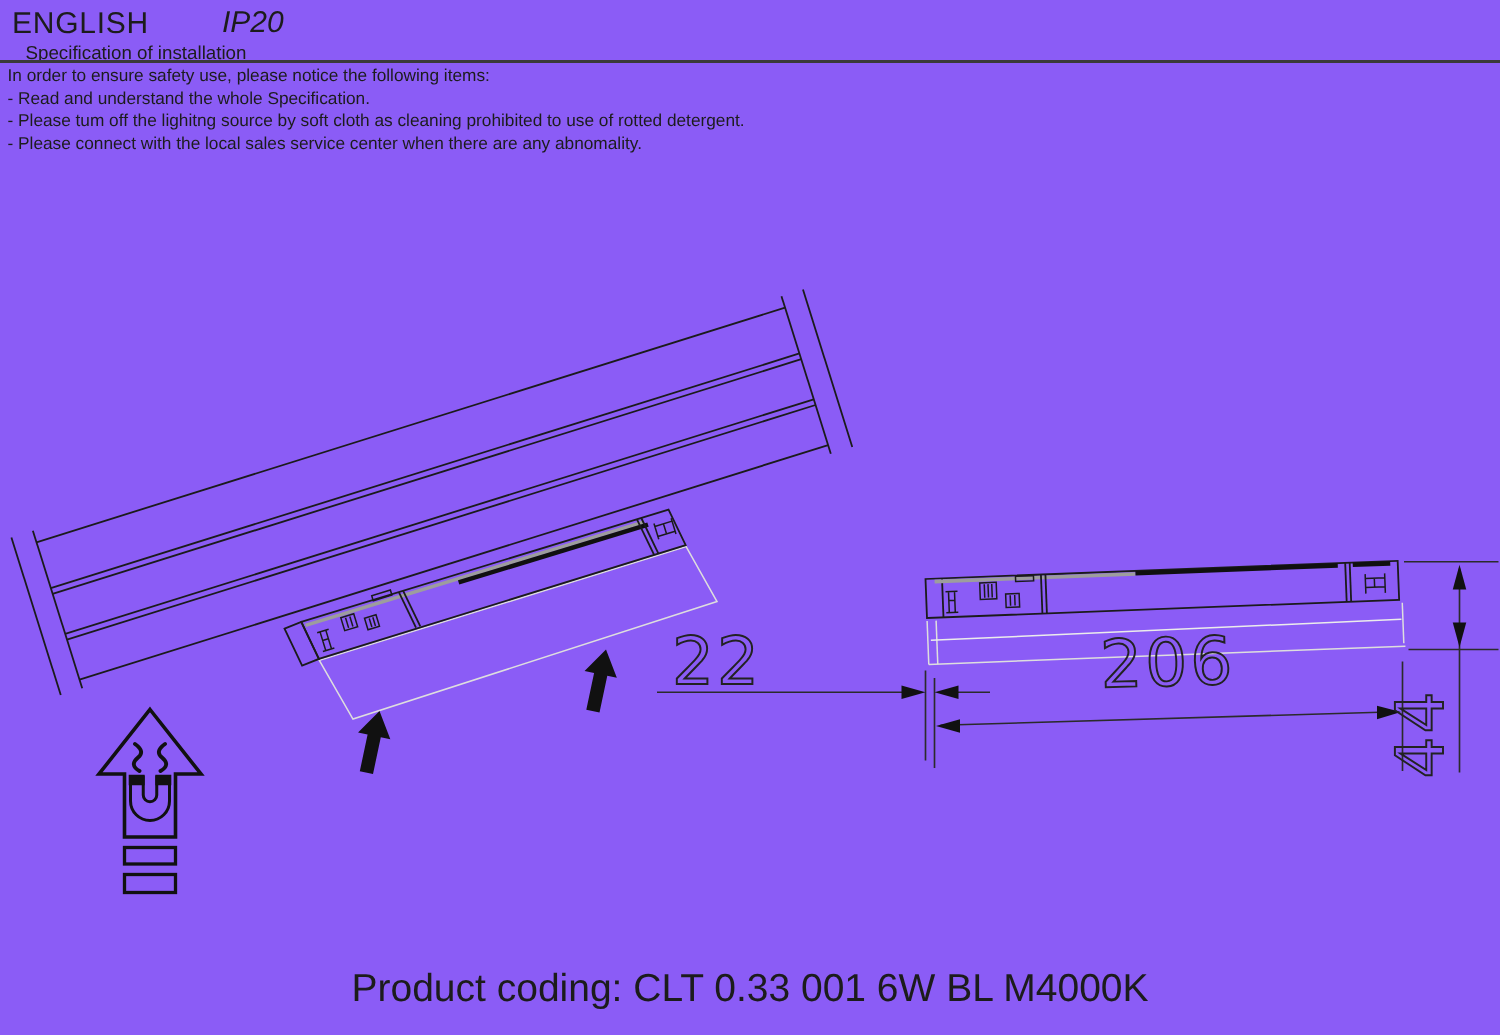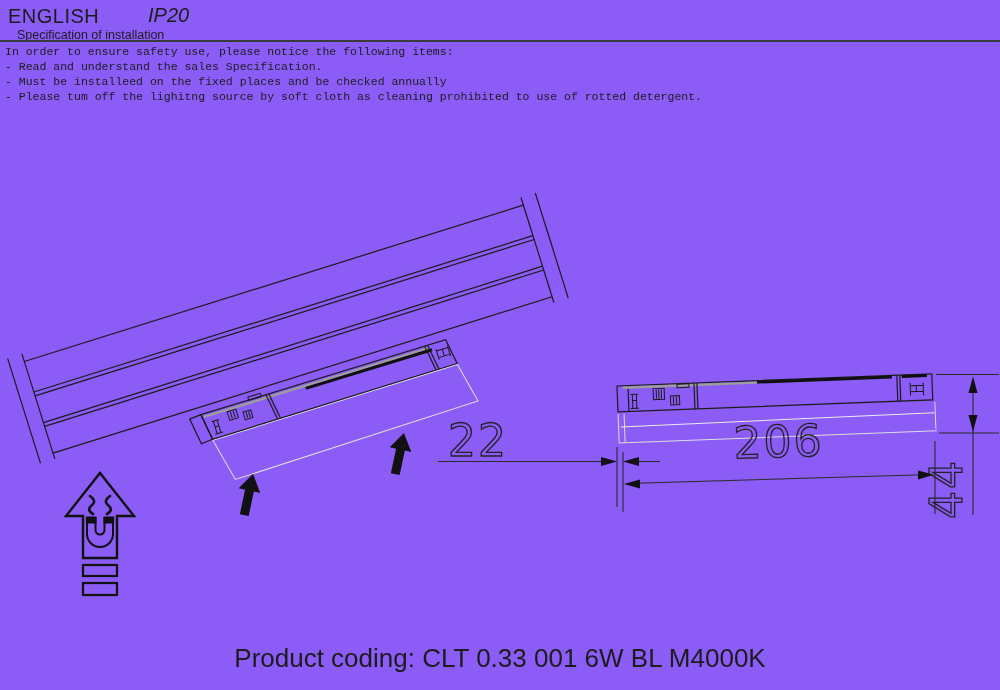--- a/index.html
+++ b/index.html
@@ -5,21 +5,21 @@
   html,body{margin:0;padding:0;background:#fff;}
   .page{
     position:relative;width:1000px;height:690px;background:#8b5cf6;
     font-family:"Liberation Sans", sans-serif;color:#1c1c1c;overflow:hidden;
   }
   .hdr-lang{position:absolute;left:8px;top:5px;font-size:20px;letter-spacing:.5px;}
   .hdr-ip{position:absolute;left:148px;top:4px;font-size:20px;font-style:italic;}
   .section-title{position:absolute;left:5px;top:28px;font-size:12.5px;margin-left:12px;}
   .rule{position:absolute;left:0;top:40px;width:1000px;border-top:2px solid #3a3a3a;}
   .safety{position:absolute;left:5px;top:44px;font-size:11.5px;line-height:15px;}
-  .safety div{white-space:nowrap;font-family:Liberation Mono, monospace;}
+  .safety div{white-space:nowrap;}
   .footer{position:absolute;left:0;top:643px;width:1000px;text-align:center;font-size:26px;}
   svg.diagram{position:absolute;left:0;top:0;}
   .ln{stroke:#1b1b1b;stroke-width:1.2;fill:none;}
   .thin{stroke:#1b1b1b;stroke-width:1;fill:none;}
   .dim{stroke:#2b2b2b;stroke-width:1.1;fill:none;}
   .dimfill{fill:#111;stroke:none;}
   .dimtxt{font-family:"DejaVu Sans", sans-serif;font-size:44px;fill:none;stroke:#222;stroke-width:1.3;letter-spacing:2px;}
   .faint{stroke:#dedede;stroke-width:1;fill:none;}
   .vfaint{stroke:#ececec;stroke-width:1;fill:none;}
   .graytop{stroke:#9d9d9d;stroke-width:2.4;fill:none;}
@@ -32,23 +32,23 @@
 
 <div class="page">
 
   <div class="hdr-lang">ENGLISH</div>
   <div class="hdr-ip">IP20</div>
   <div class="section-title">Specification of installation</div>
   <div class="rule"></div>
 
   <div class="safety">
     <div>In order to ensure safety use, please notice the following items:</div>
-    <div>- Read and understand the sales Specification.</div>
-    <div>- Must be installeed on the fixed places and be checked annually</div>
+    <div>- Read and understand the whole Specification.</div>
     <div>- Please tum off the lighitng source by soft cloth as cleaning prohibited to use of rotted detergent.</div>
+    <div>- Please connect with the local sales service center when there are any abnomality.</div>
   </div>
 
   <svg class="diagram" width="1000" height="690" viewBox="0 0 1000 690">
 
     <g transform="translate(10,366) rotate(-17.4)">
       <line class="ln" x1="0" y1="-8" x2="0" y2="102"></line>
       <line class="ln" x1="15" y1="-8" x2="15" y2="102"></line>
       <line class="ln" x1="538" y1="-8" x2="538" y2="102"></line>
       <line class="ln" x1="553" y1="-8" x2="553" y2="102"></line>
       <line class="ln" x1="15" y1="0" x2="538" y2="0"></line>

